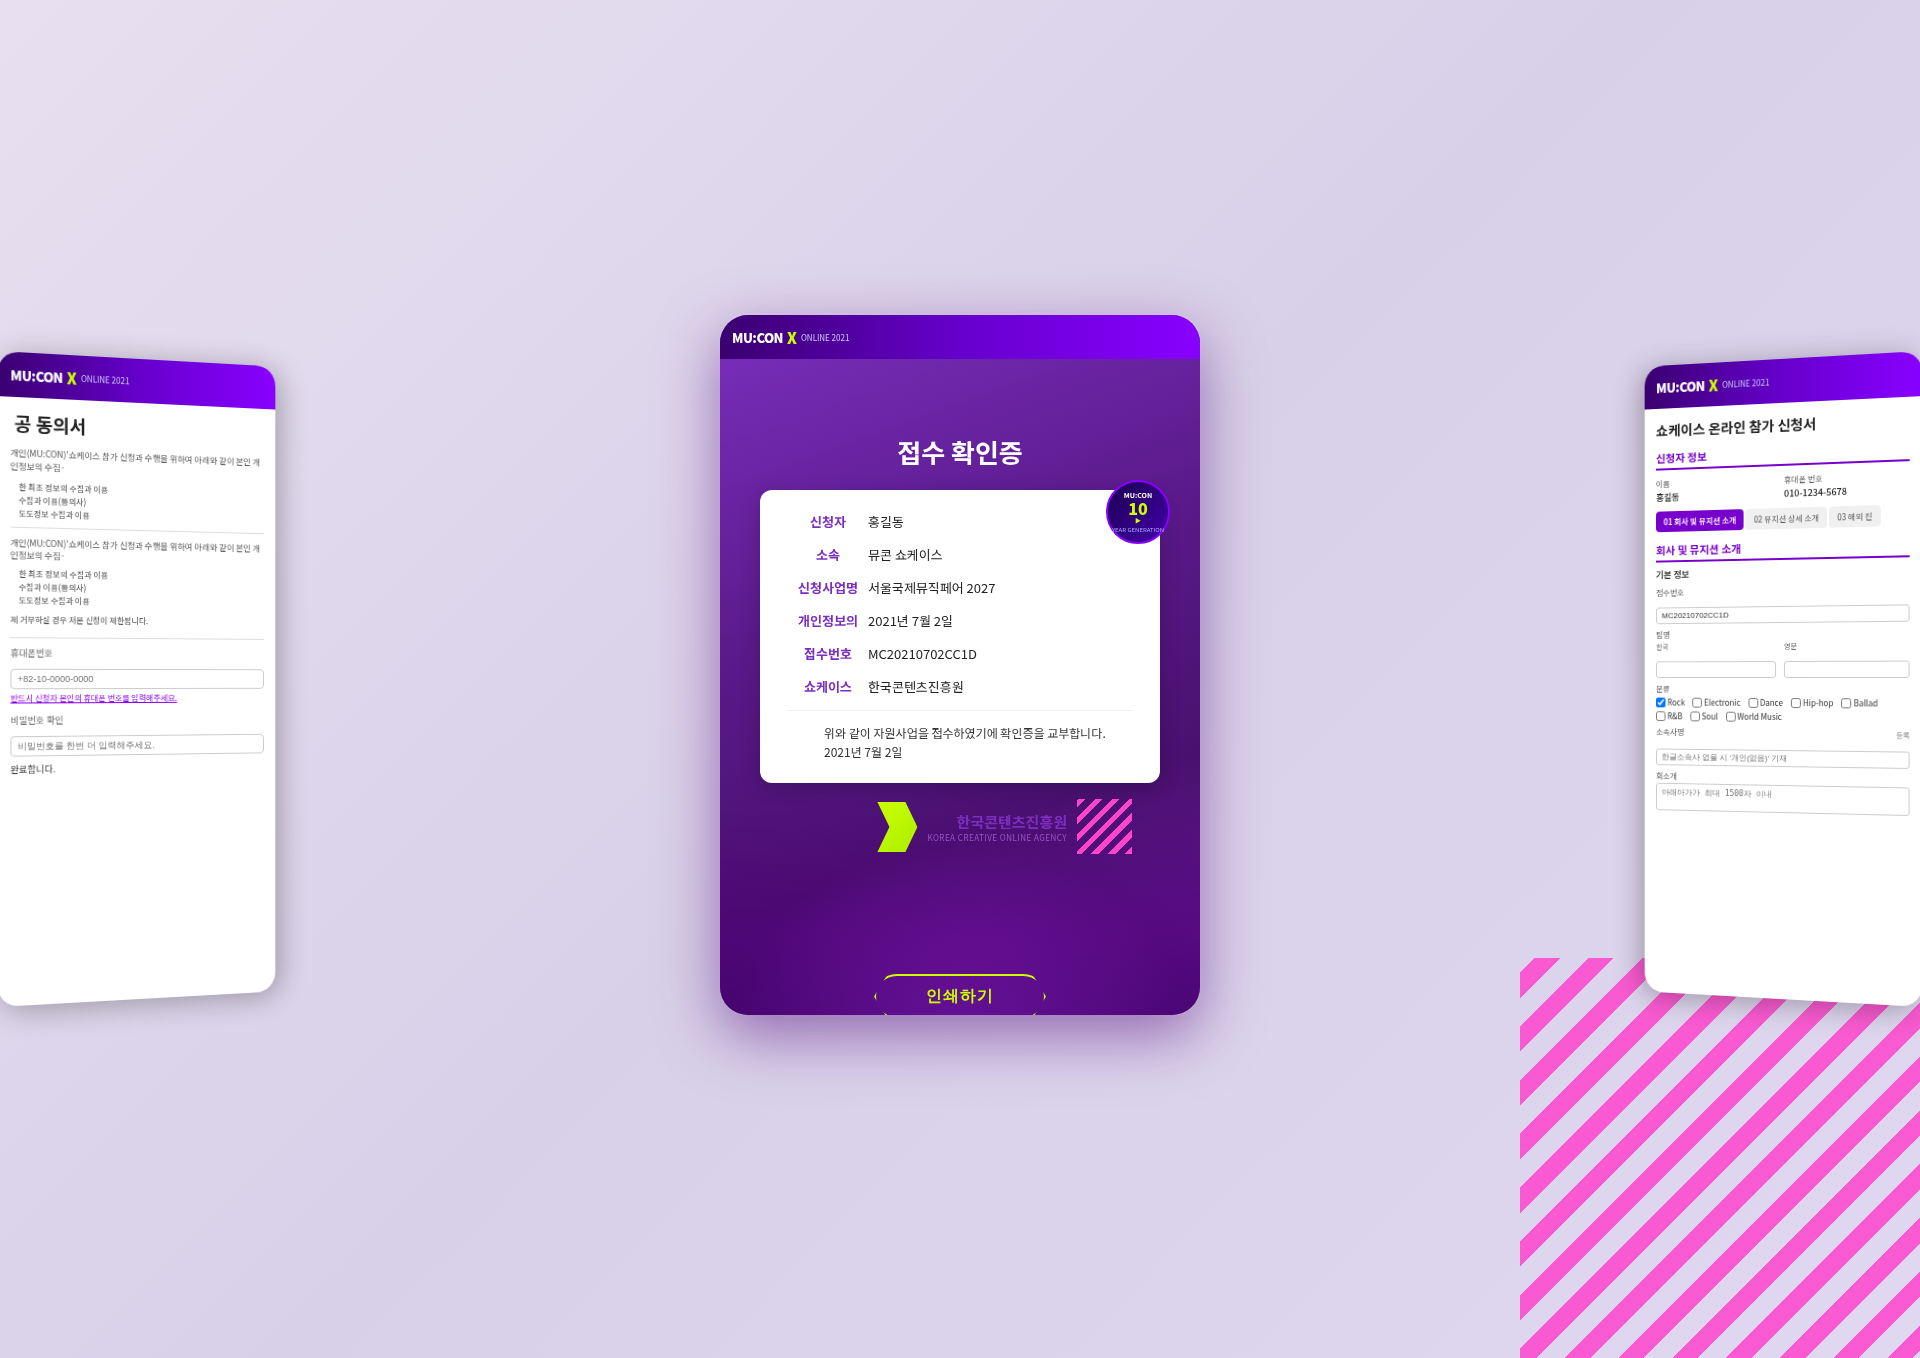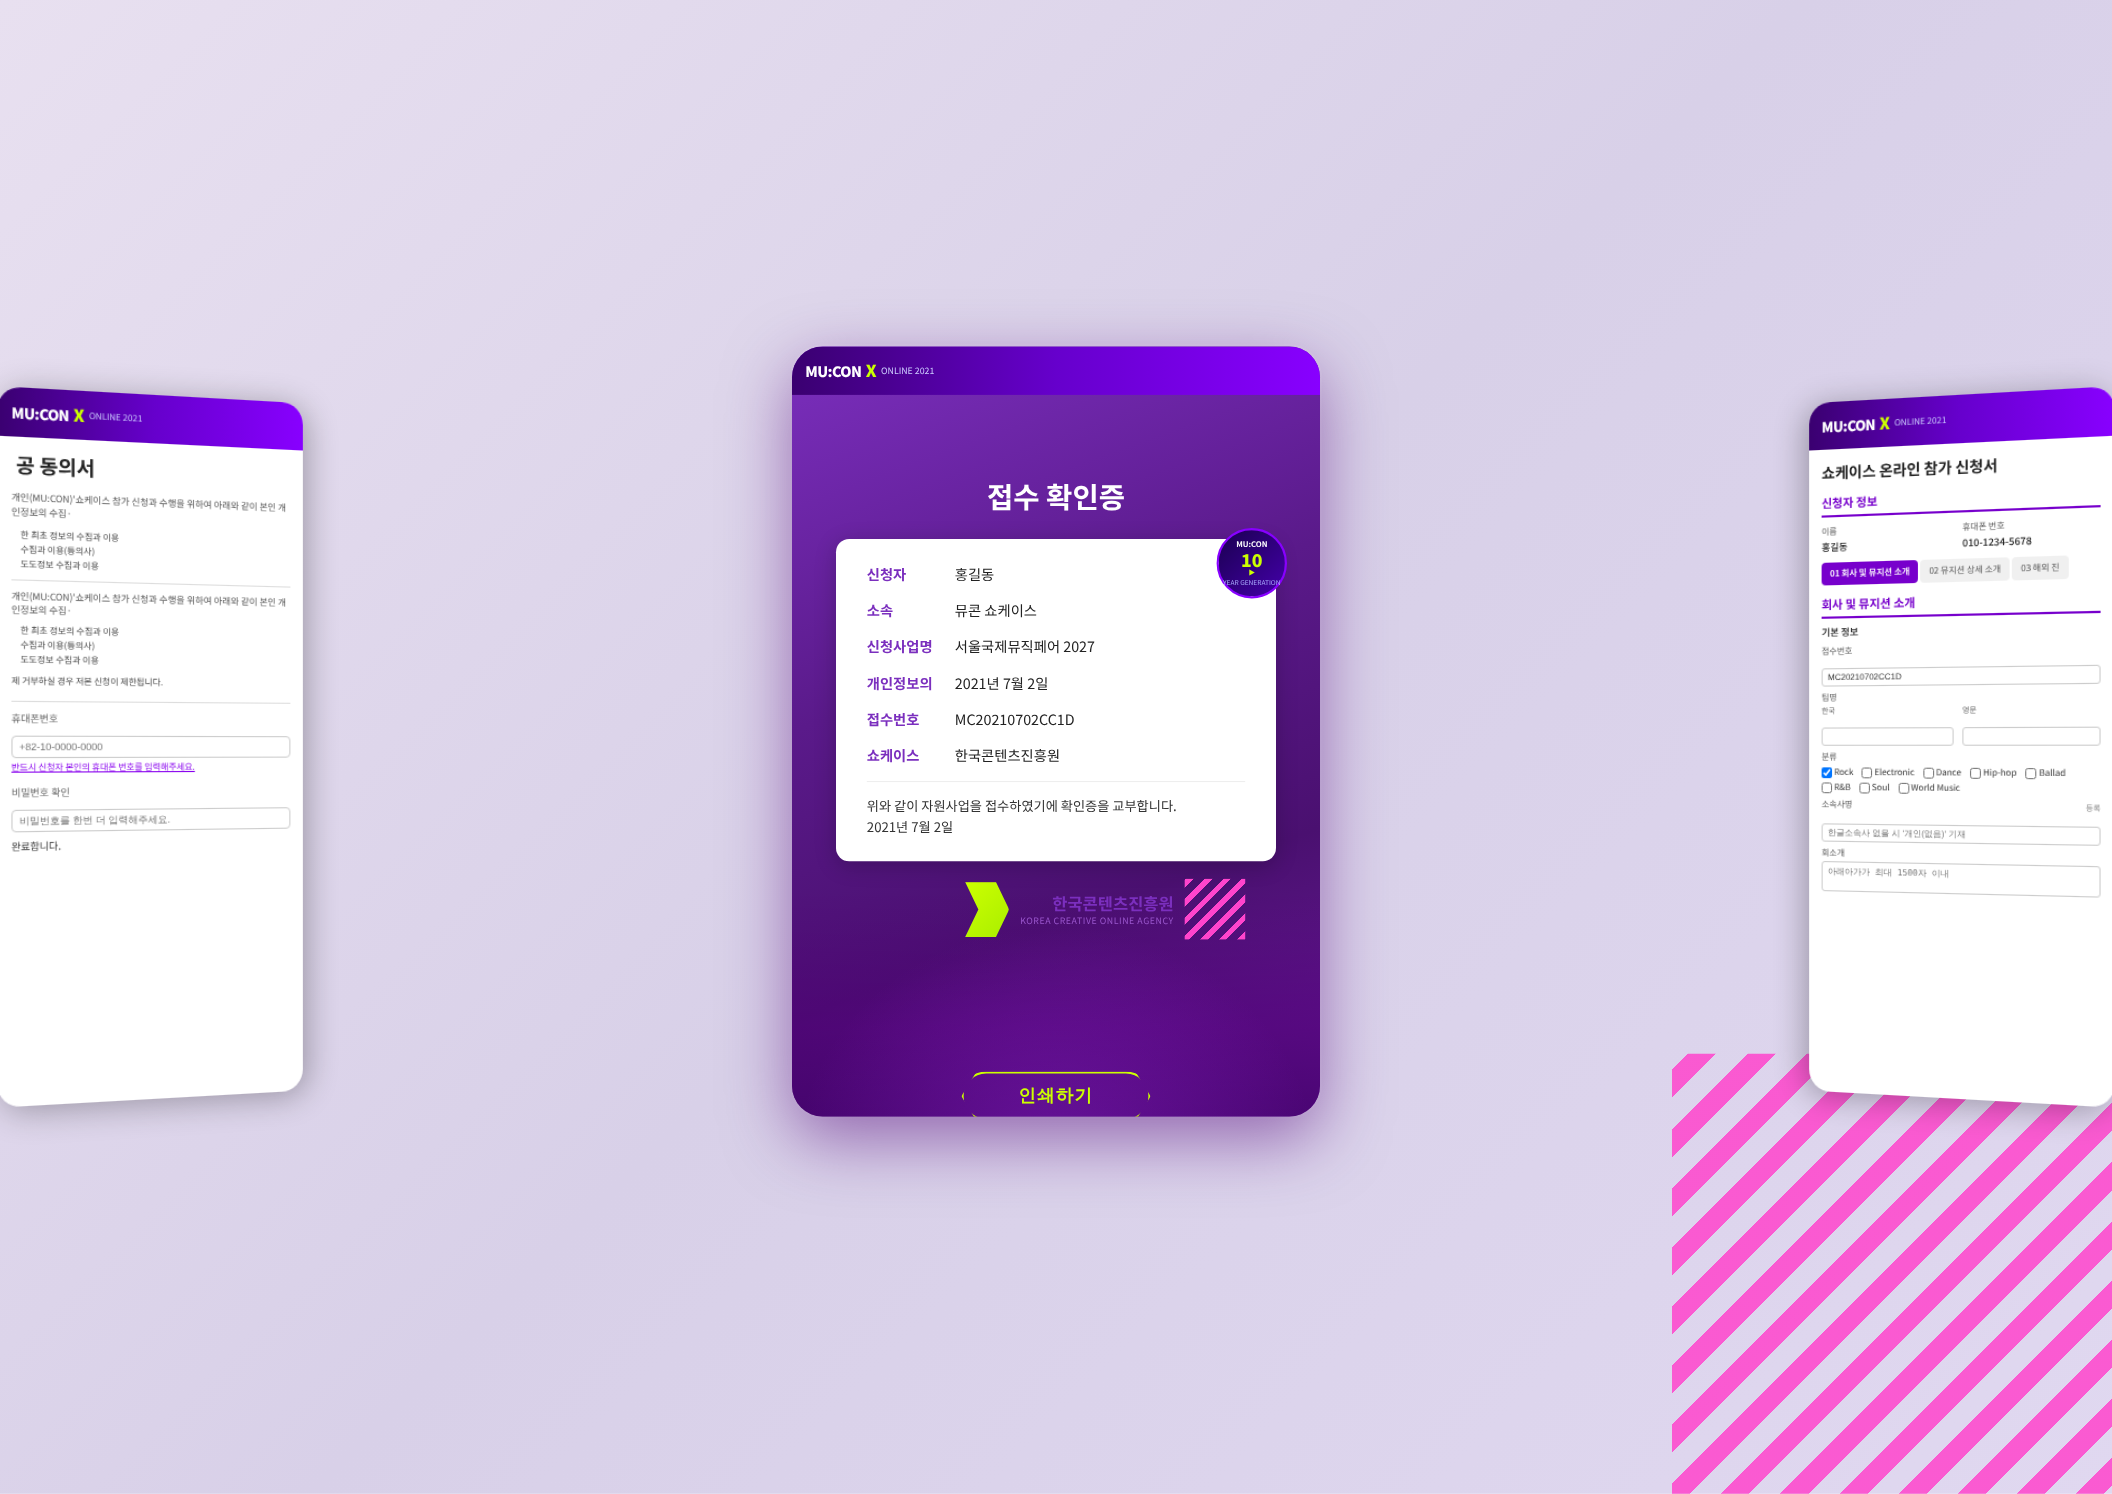--- a/index.html
+++ b/index.html
@@ -187,20 +187,21 @@
       margin-bottom: 14px;
       font-size: 13px;
     }
     .confirm-row:last-of-type { margin-bottom: 0; }
 
     .confirm-label {
       color: #7b2fbe;
       font-weight: 700;
       min-width: 80px;
       font-size: 13px;
+      text-align: center;
     }
     .confirm-value {
       color: #222;
       font-size: 13px;
       flex: 1;
     }
 
     .mucon-badge {
       position: absolute;
       top: -10px;
@@ -235,20 +236,21 @@
     .confirm-divider {
       border: none;
       border-top: 1px solid #eee;
       margin: 12px 0;
     }
 
     .confirm-note {
       font-size: 12px;
       color: #333;
       line-height: 1.6;
+      margin-left: 36px;
     }
 
     .confirm-footer {
       display: flex;
       align-items: center;
       justify-content: flex-end;
       gap: 0;
       padding: 16px 28px 0;
       z-index: 2;
       width: 100%;

